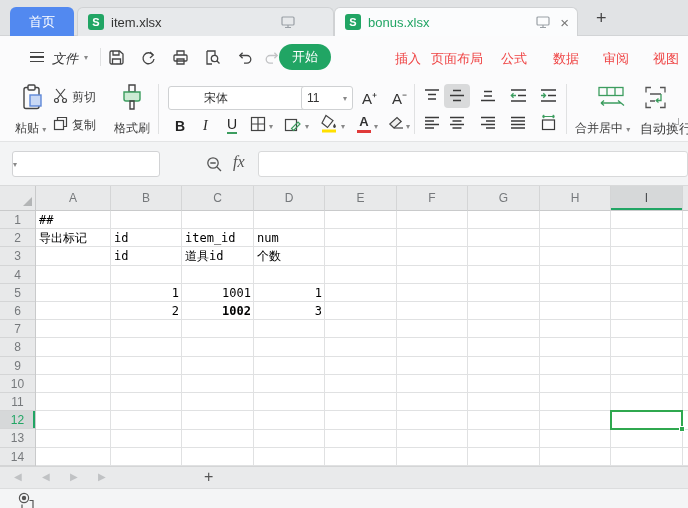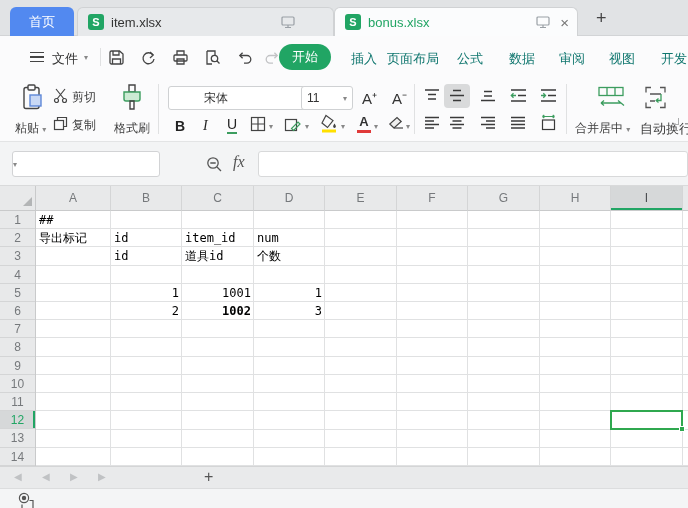--- a/index.html
+++ b/index.html
@@ -21,30 +21,30 @@
   .mon { margin-left:auto; flex:0 0 auto; }
   .wtab.doc1 .mon { margin-right:38px; }
   .closex { font-size:15px; color:#777; margin:0 8px 0 10px; }
   #newtab { position:absolute; left:596px; top:8px; font-size:18px; color:#444; }
 
   
   #menubar { position:absolute; left:0; top:36px; width:688px; height:42px; background:#FBFBFC; }
   .burger { position:absolute; left:30px; top:16px; width:14px; height:10px;
             border-top:1.6px solid #444; border-bottom:1.6px solid #444; }
   .burger::after { content:""; position:absolute; left:0; top:3.2px; width:14px; height:1.6px; background:#444; }
-  #file-label { position:absolute; left:52px; top:14px; font-size:13px; color:#333; }
+  #file-label { position:absolute; left:52px; top:14px; font-size:13px; color:#333;font-style:italic; }
   .dd { font-size:8px; color:#888; }
   #file-dd { position:absolute; left:84px; top:17px; }
   .vsep { position:absolute; width:1px; background:#E0E1E2; }
   .qsep { left:100px; top:12px; height:18px; }
   .qicon { position:absolute; top:13px; width:17px; height:17px; }
   #q-dd { position:absolute; left:290px; top:17px; }
   .pill { position:absolute; left:279px; top:8px; width:52px; height:26px; border-radius:13px;
           background:#21A564; color:#fff; font-size:13px; display:flex; align-items:center; justify-content:center; }
-  .mtab { position:absolute; top:14px; font-size:13px; color:#0f766e; transform:translateX(-50%); white-space:nowrap; }
+  .mtab { position:absolute; top:14px; font-size:13px; color:#ef4444; transform:translateX(-50%); white-space:nowrap;margin-left:44px; }
 
   
   #toolbar { position:absolute; left:0; top:78px; width:688px; height:64px;
              background:#FBFBFC; border-bottom:1px solid #E3E4E5; }
   .tlabel { position:absolute; font-size:12px; color:#404040; white-space:nowrap; }
   .tsep1 { left:158px; top:6px; height:50px; }
   .tsep2 { left:414px; top:6px; height:50px; }
   .tsep3 { left:566px; top:6px; height:50px; }
   .combo { position:absolute; top:8px; height:24px; background:#fff; border:1px solid #CFD1D3;
            border-radius:3px; display:flex; align-items:center; font-size:12px; color:#333; padding:0 5px; }

